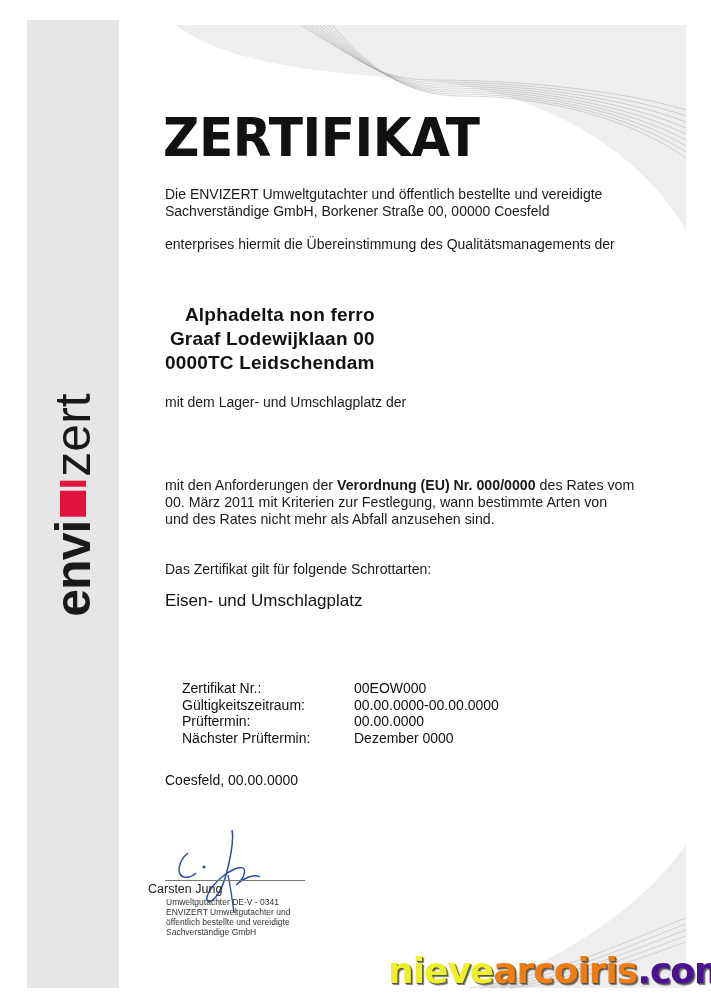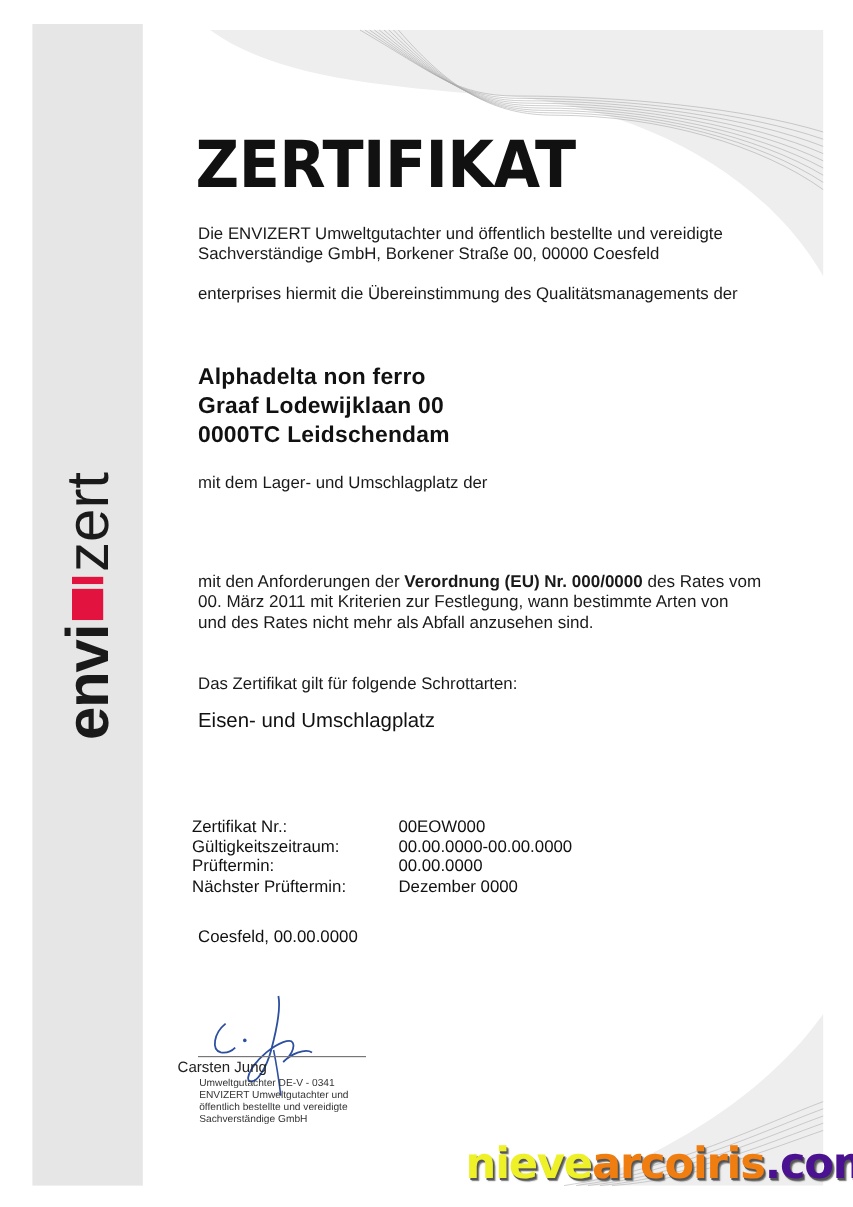--- a/index.html
+++ b/index.html
@@ -7,25 +7,25 @@
   .sidebar { position:absolute; left:27px; top:20px; width:92px; height:968px; background:#e6e6e6; }
   .logo { position:absolute; left:73px; top:505px; transform:translate(-50%,-50%) rotate(-90deg); white-space:nowrap; display:flex; align-items:center; }
   .logo .envi { font-weight:bold; font-size:50px; color:#1a1a1a; letter-spacing:-1px; }
   .logo .zert { font-weight:normal; font-size:50px; color:#1a1a1a; letter-spacing:0px; }
   .logo .mark { display:inline-flex; align-items:center; margin:0 4px; }
   .logo .mark .big { width:26px; height:26px; background:#e2133f; display:inline-block; }
   .logo .mark .small { width:6px; height:26px; background:#e2133f; display:inline-block; margin-left:4px; }
   .deco { position:absolute; left:0; top:0; width:711px; height:1006px; pointer-events:none; }
   .title { position:absolute; left:163px; top:106px; font-family:"DejaVu Sans", sans-serif; font-weight:bold; font-size:54px; letter-spacing:-0.5px; transform:scaleX(0.93); transform-origin:left top; color:#111; }
   .p { position:absolute; left:165px; font-size:14px; line-height:17px; color:#1a1a1a; }
-  .company { position:absolute; left:165px; top:303px; font-weight:bold; font-size:19px; line-height:24px; color:#111; }
+  .company { position:absolute; left:165px; top:303px; font-weight:bold; font-size:19px; line-height:24px; color:#111;text-align:right; }
   .company div { letter-spacing:0.2px; }
   .bold { font-weight:bold; }
   .scrap { position:absolute; left:165px; top:591px; font-size:17px; color:#111; }
-  .details { position:absolute; left:160px; top:680px; font-size:14px; line-height:16.5px; }
+  .details { position:absolute; left:182px; top:680px; font-size:14px; line-height:16.5px; }
   .details .row { display:flex; }
   .details .lbl { width:172px; }
   .place { position:absolute; left:165px; top:772px; font-size:14px;text-align:center; }
   .sig { position:absolute; left:165px; top:880px; width:140px; border-top:1px solid #777; }
   .signame { position:absolute; left:148px; top:882px; font-size:12.5px; color:#222; }
   .sigsub { position:absolute; left:166px; top:897px; font-size:8.5px; line-height:10px; color:#333; }
   .watermark { position:absolute; left:388px; top:950px; font-family:"DejaVu Sans", sans-serif; font-weight:bold; font-size:36px; letter-spacing:-1px; white-space:nowrap; text-shadow:1px 1px 0 #555, 2px 2px 1px #777; }
   .wm-a { color:#eef028; }
   .wm-b { color:#f07d10; }
   .wm-c { color:#4a1190; }

